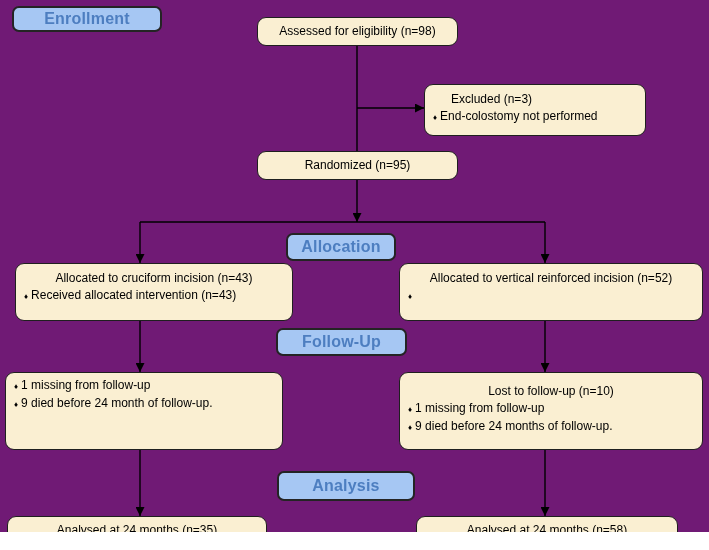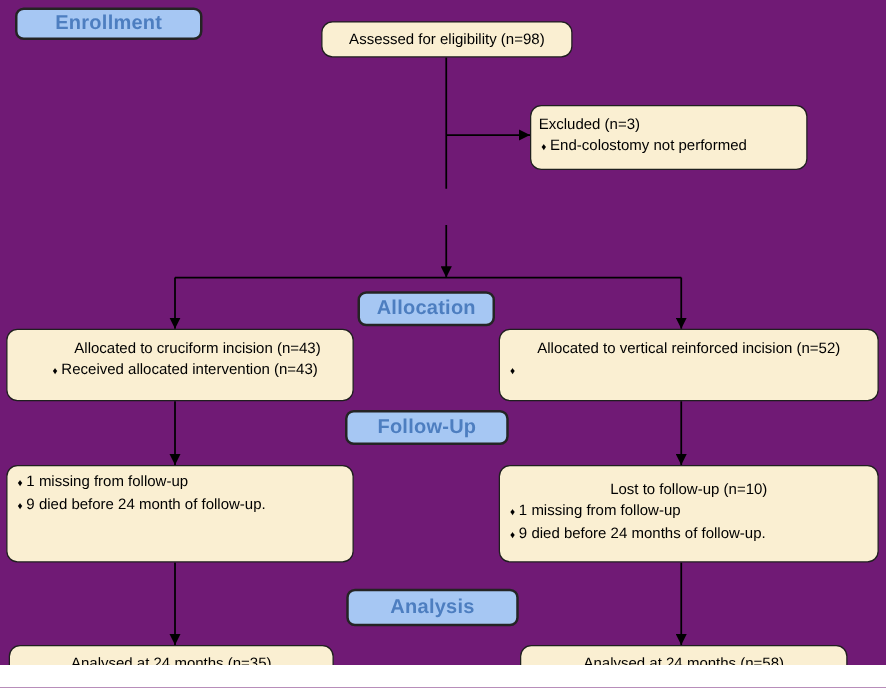--- a/index.html
+++ b/index.html
@@ -26,21 +26,21 @@
     background:var(--box-fill);
     border:1.6px solid var(--box-border);
     border-radius:9px;
     box-sizing:border-box;
     color:#000;
     font-size:12px;
     line-height:17px;
   }
   .node.center{display:flex;align-items:center;justify-content:center;text-align:center;}
   .node .title{text-align:center;padding-top:6px;}
-  .node .title.left{text-align:left;padding-left:6px;}
+  .node .title.left{text-align:left;padding-left:26px;}
   .bullet-row{display:flex;align-items:flex-start;padding-left:8px;}
   .bullet-row .diamond{font-size:8px;line-height:17px;margin-right:3px;margin-top:1px;}
   .stage-label{
     position:absolute;
     background:var(--label-fill);
     border:2px solid var(--label-border);
     border-radius:7px;
     box-sizing:border-box;
     display:flex;align-items:center;justify-content:center;
     color:var(--label-text);
@@ -90,22 +90,23 @@
   <div class="node center" style="left:257px;top:17px;width:201px;height:29px;">Assessed for eligibility (n=98)</div>
 
   <div class="node" style="left:424px;top:84px;width:222px;height:52px;">
     <div class="title left">Excluded (n=3)</div>
     <div class="bullet-row">
       <span class="diamond">♦</span>
       <span>End-colostomy not performed</span>
     </div>
   </div>
 
+  <div class="node center" style="left:257px;top:151px;width:201px;height:29px;">Randomized (n=95)</div>
 
-  <div class="node" style="left:5px;top:263px;width:278px;height:58px;padding-left:28px;">
+  <div class="node" style="left:15px;top:263px;width:278px;height:58px;">
     <div class="title">Allocated to cruciform incision (n=43)</div>
     <div class="bullet-row">
       <span class="diamond">♦</span>
       <span>Received allocated intervention (n=43)</span>
     </div>
   </div>
 
   <div class="node" style="left:399px;top:263px;width:304px;height:58px;">
     <div class="title">Allocated to vertical reinforced incision (n=52)</div>
     <div class="bullet-row">

